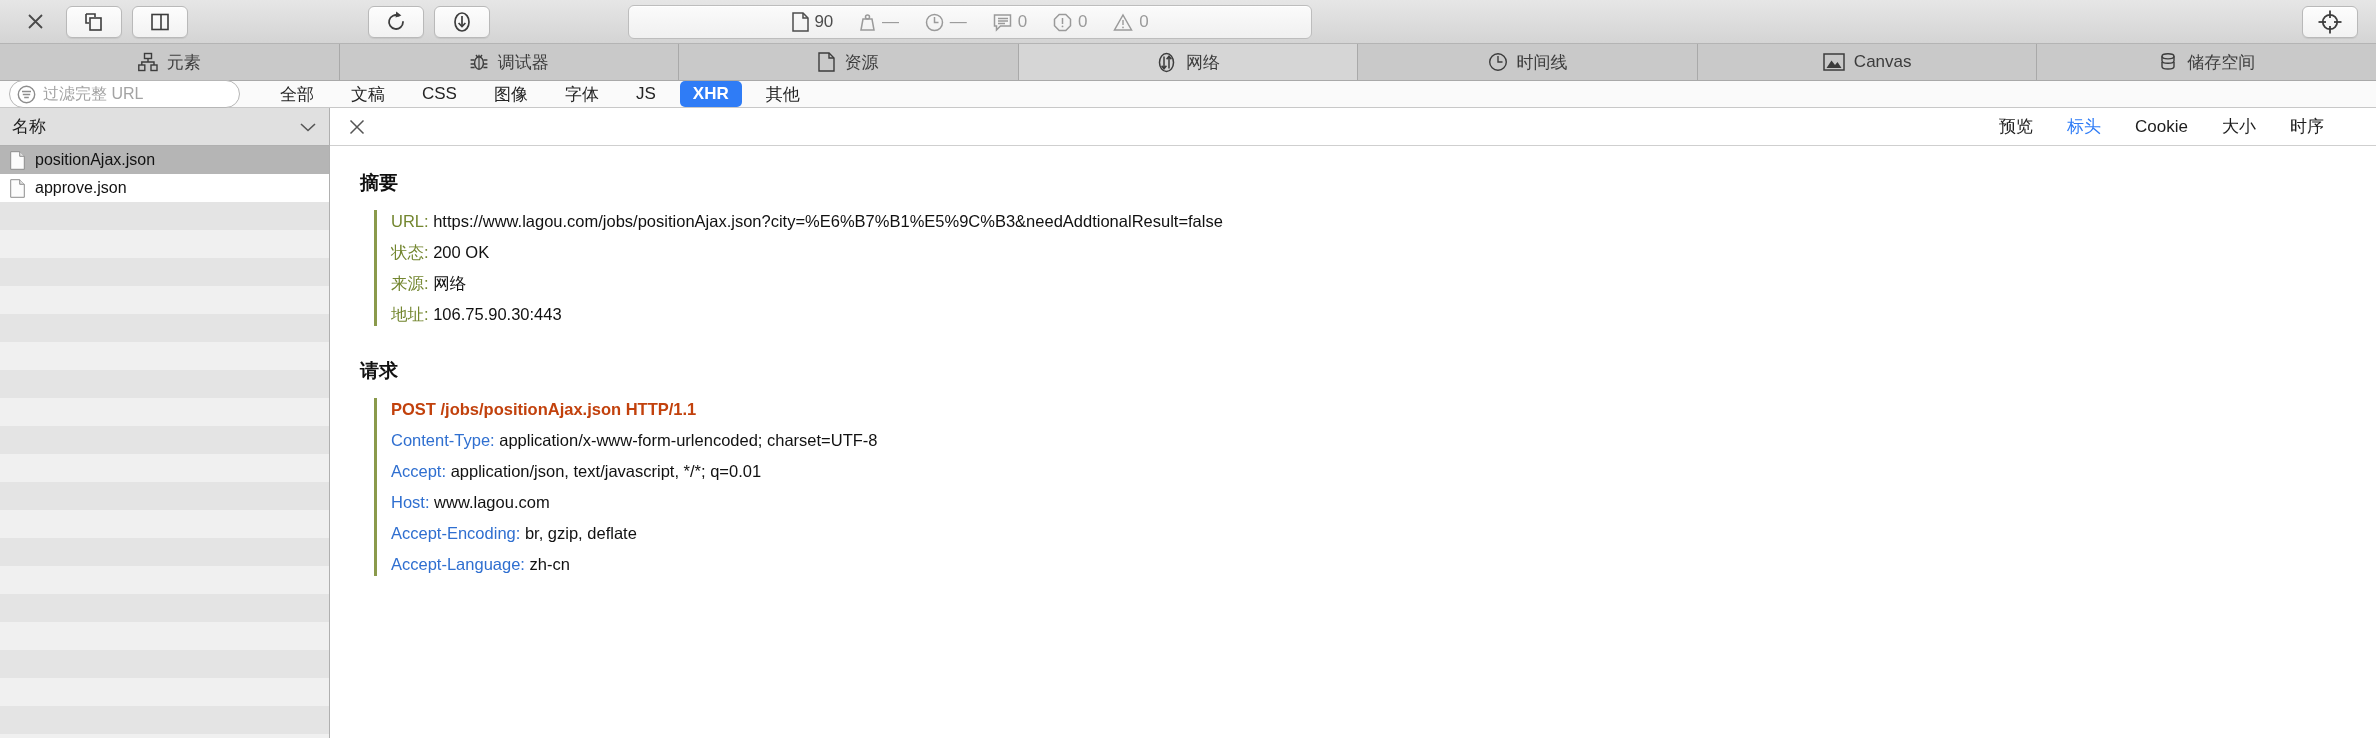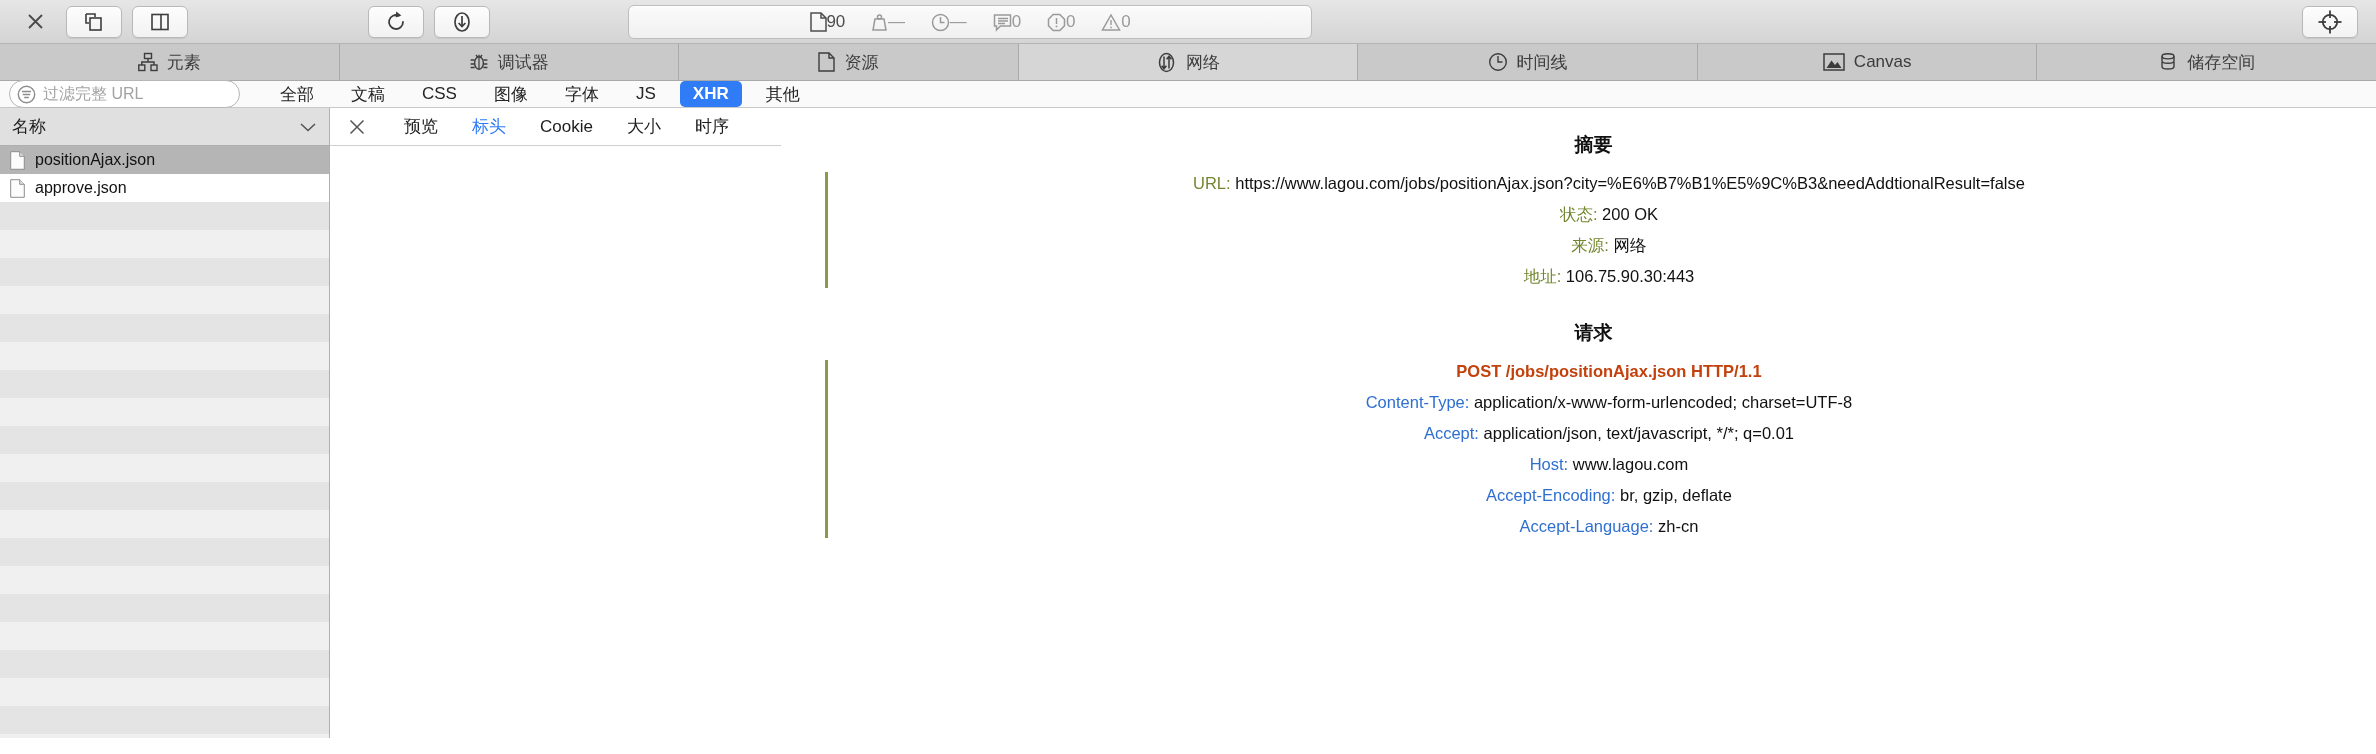--- a/index.html
+++ b/index.html
@@ -44,21 +44,21 @@
     left: 628px; top: 5px;
     width: 684px; height: 34px;
     background: linear-gradient(to bottom, #fbfbfb 0%, #f0f0f0 100%);
     border: 1px solid #bdbdbd;
     border-radius: 6px;
     box-shadow: 0 1px 0 rgba(255,255,255,0.9) inset;
     display: flex; align-items: center; justify-content: center;
     gap: 26px;
   }
   .stat {
-    display: flex; align-items: flex-end; 
+    display: flex; align-items: flex-end; gap: 6px;
     font-size: 17px; color: #4d4d4d;
   }
   .stat.dim { color: #9a9a9a; }
   .stat .num { font-size: 17px; letter-spacing: -0.2px; }
 
   .tb-right {
     position: absolute; right: 18px; top: 6px;
   }
 
   
@@ -143,21 +143,21 @@
     padding-left: 10px;
     font-size: 16px; color: #121212;
     gap: 10px;
   }
   .row.sel { background: #b5b5b5; }
   .row.even { background: #e4e4e4; }
   .row.odd  { background: #f0f0f0; }
   .fileicon { flex: 0 0 auto; }
 
   
-  .detail { flex: 1; display: flex; flex-direction: row; background: #fff; text-align: center; }
+  .detail { flex: 1; display: flex; flex-direction: column; background: #fff; }
   .detail-head {
     height: 38px;
     border-bottom: 1px solid #cfcfcf;
     display: flex; align-items: center;
     padding: 0 18px;
   }
   .dh-close { width: 22px; display:flex; align-items:center; }
   .dh-spacer { flex: 1; }
   .dtab {
     font-size: 17px; color: #1d1d1d;

